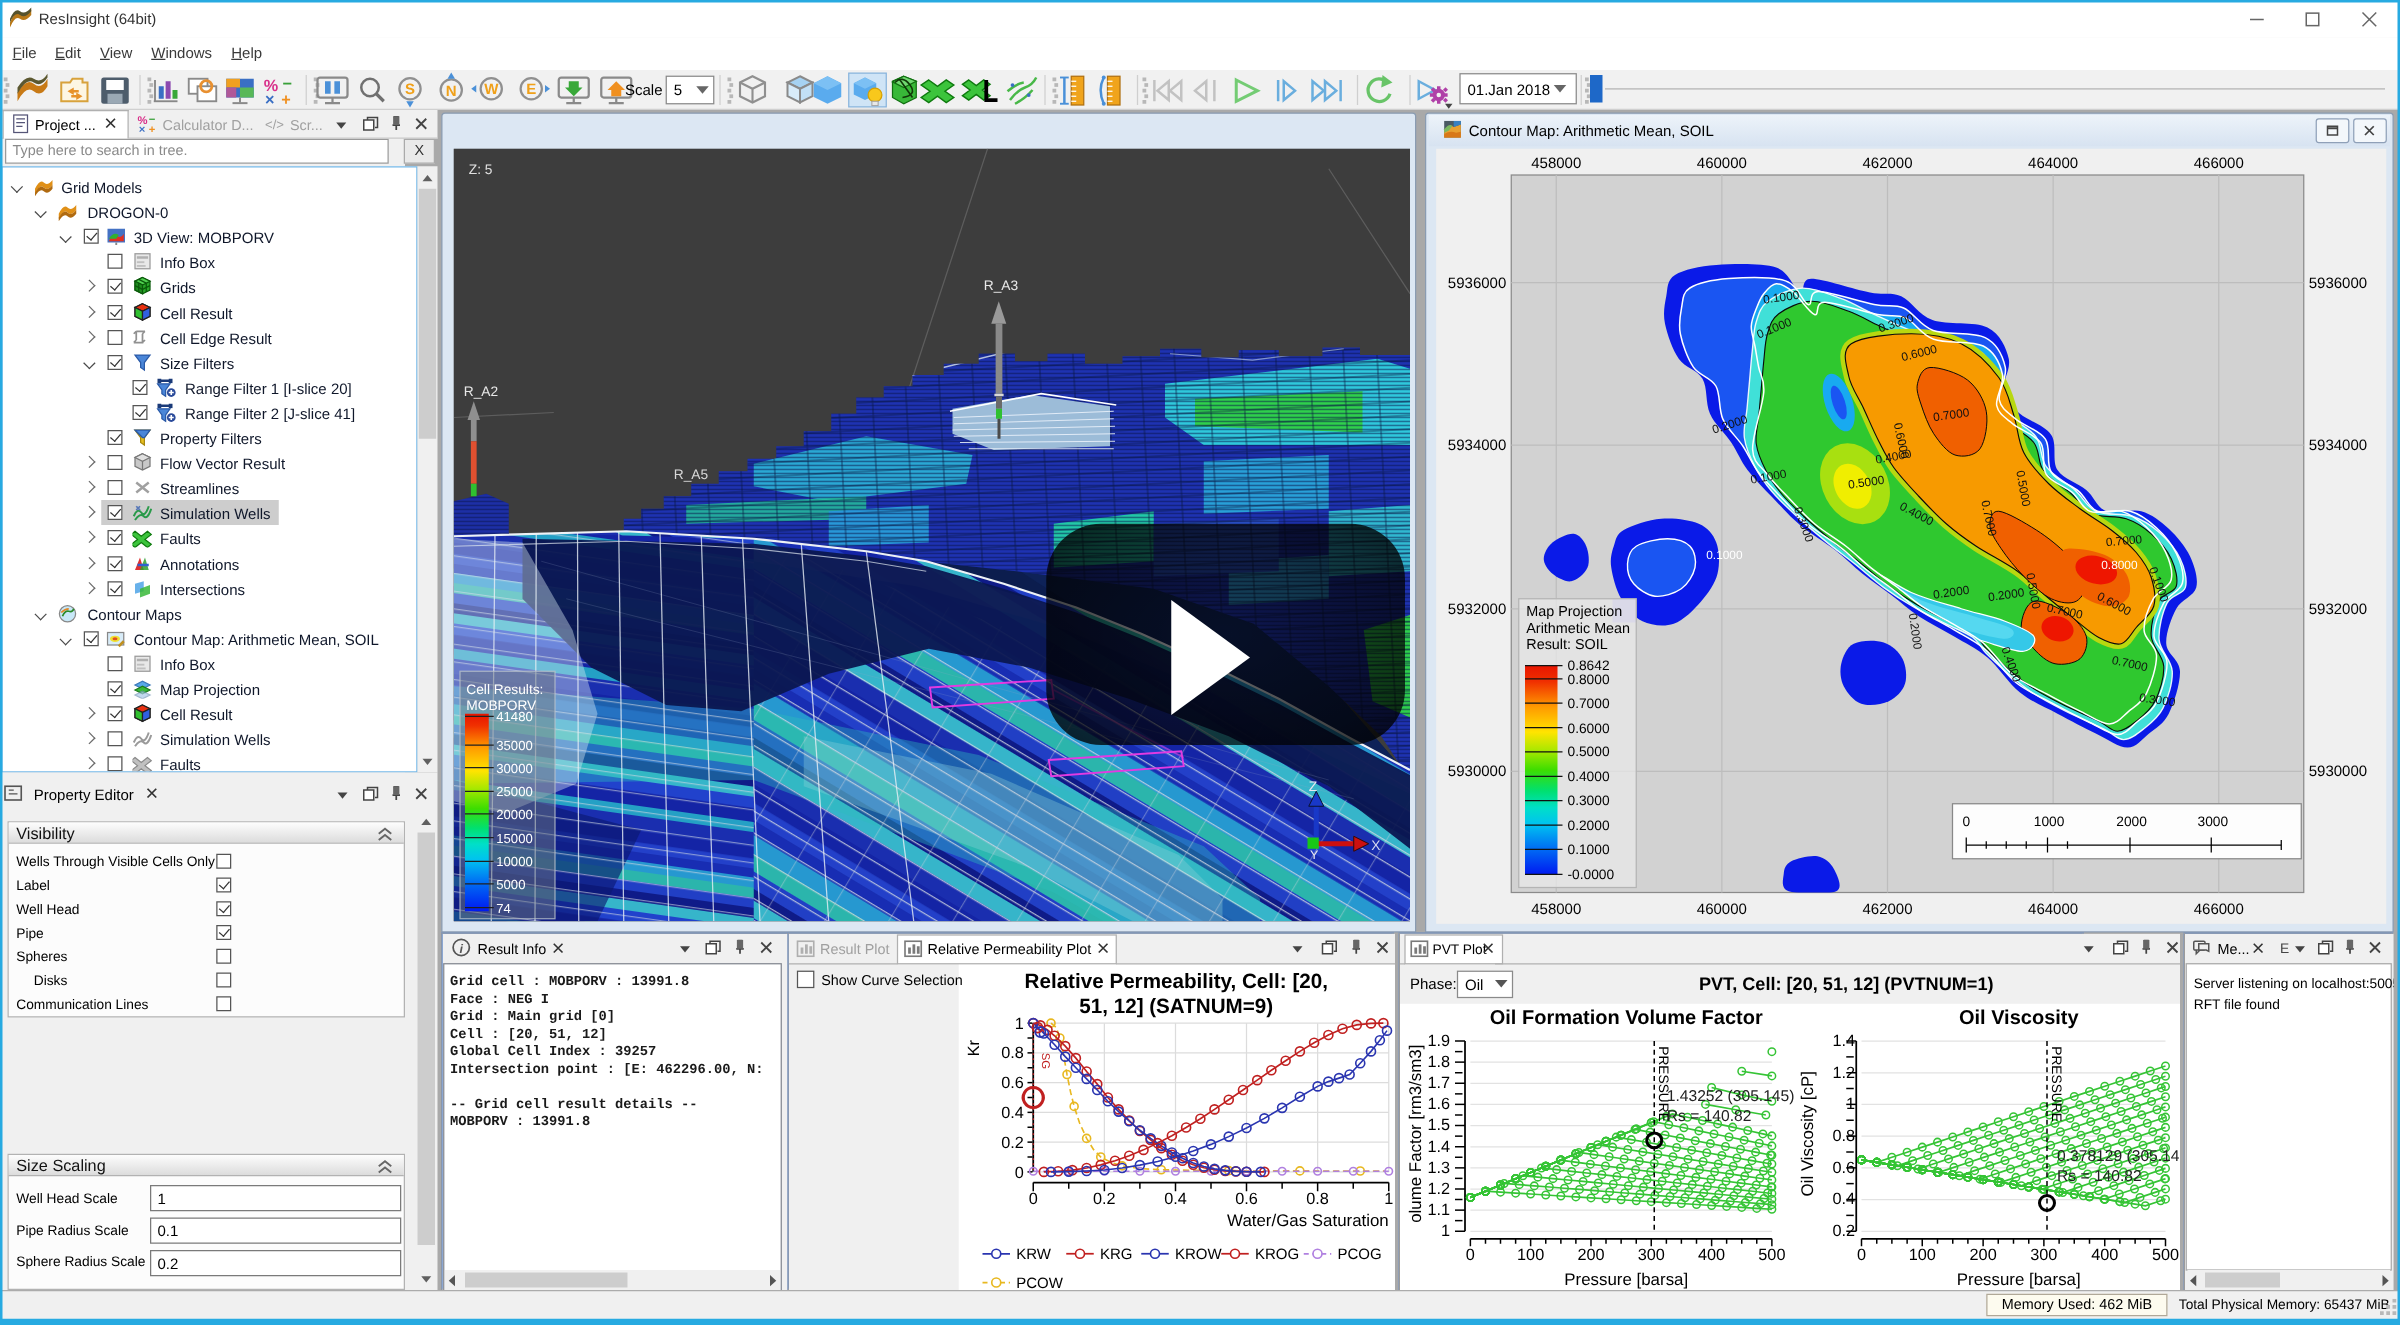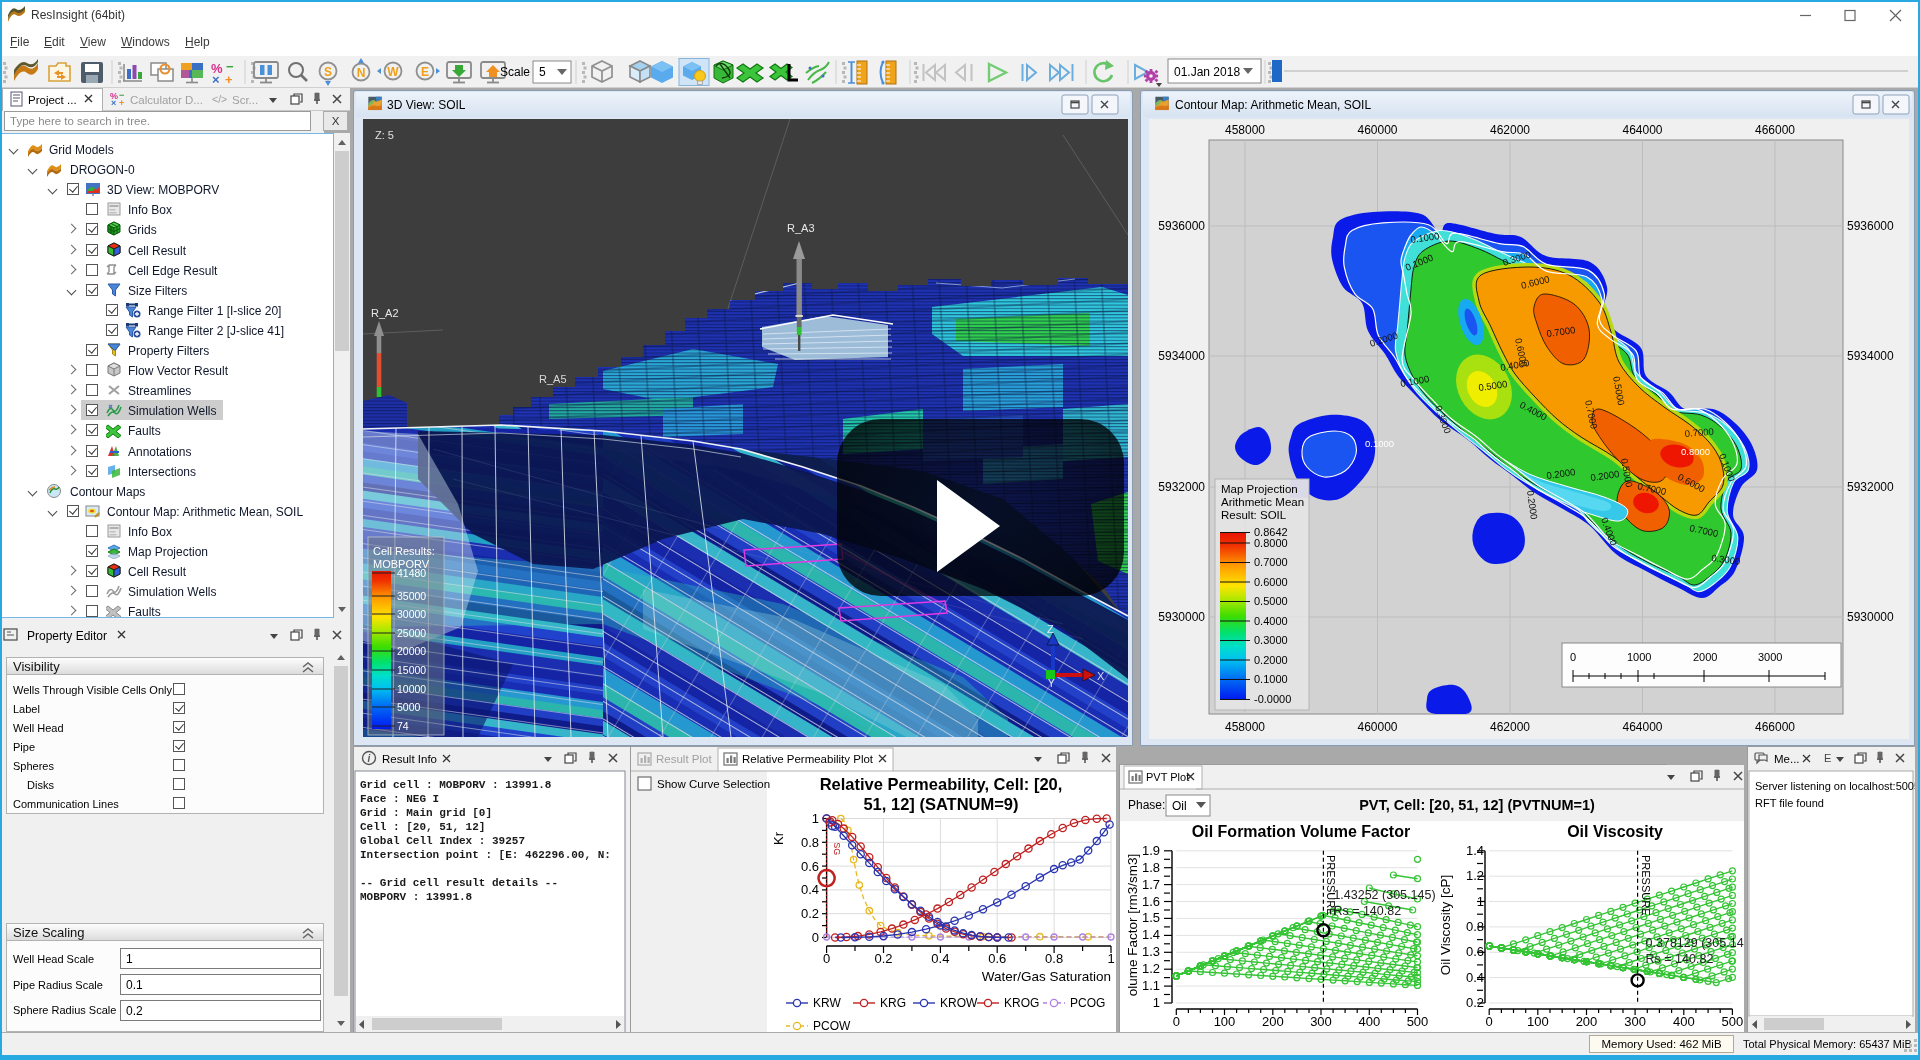--- a/index.html
+++ b/index.html
@@ -20,21 +20,21 @@
 .mdiwin { position:absolute; background:#dce7f3; border:1px solid #8a9cb2; border-radius:3px 3px 0 0; }
 .mdititle { position:absolute; left:2px; top:1px; right:2px; height:25px; background:linear-gradient(#edf3fa,#d7e3f1); }
 #win3d { left:353px; top:90px; width:780px; height:656px; }
 #winmap { left:1140px; top:90px; width:775px; height:656px; }
 #view3d { position:absolute; left:9px; top:28px; width:765px; height:618px; background:#3d3d3d; }
 #viewmap { position:absolute; left:8px; top:28px; width:760px; height:620px; background:#f0f0f0; }
 
 .dock { position:absolute; background:#3b82f6; border:1px solid #9b9b9b; }
 #resultinfo { left:353px; top:746px; width:277px; height:286px; }
 #relperm { left:630px; top:746px; width:485px; height:286px; }
-#pvt { left:1119px; top:764px; width:548px; height:286px;text-decoration:underline; }
+#pvt { left:1119px; top:746px; width:548px; height:286px;text-decoration:underline; }
 #messages { left:1747px; top:746px; width:167px; height:286px; }
 
 #statusbar { left:0; top:1032px; width:1920px; height:23px; background:#f0f0f0; border-top:1px solid #ababab; font-size:13px; color:#000; }
 
 .cyb { position:absolute; background:#27aae1; z-index:99; }
 
 .trow { position:absolute; left:0; width:330px; height:20px; }
 .tlabel { position:absolute; top:4px; font-size:12px; color:#0f172a; white-space:nowrap; }
 .cb { position:absolute; top:4px; width:12px; height:12px; border:1px solid #555; background:#fff; }
 .cb.on::after { content:""; position:absolute; left:2.5px; top:0px; width:4px; height:7px; border:solid #333; border-width:0 1.6px 1.6px 0; transform:rotate(40deg); }
@@ -678,33 +678,20 @@
       <div class="pinput" style="top:76px">0.2</div>
   </div>
 
   <div class="sbar" style="left:333px;top:24px;width:16px;height:384px">
     <div class="arr" style="left:4px;top:7px;border-left:4.5px solid transparent;border-right:4.5px solid transparent;border-bottom:5px solid #606060"></div>
     <div class="sthumb" style="left:1px;top:18px;width:14px;height:330px"></div>
     <div class="arr" style="left:4px;bottom:6px;border-left:4.5px solid transparent;border-right:4.5px solid transparent;border-top:5px solid #606060"></div>
   </div>
 </div>
 <div class="mdiwin" id="win3d">
-  <div class="mdititle">
-    <svg width="776" height="25">
-      <use href="#ic-scene" x="12" y="4" width="14" height="14" transform="scale(0.95)"></use>
-      <text x="31" y="17" font-size="12" fill="#000">3D View: SOIL</text>
-      <g>
-        <rect x="706" y="3" width="26" height="19" rx="2" fill="#f3f7fb" stroke="#8fa0b8"></rect>
-        <rect x="715" y="9" width="8" height="7" fill="none" stroke="#444" stroke-width="1.2"></rect>
-          <line x1="715" y1="10.5" x2="723" y2="10.5" stroke="#444" stroke-width="1.6"></line>
-        <rect x="736" y="3" width="26" height="19" rx="2" fill="#f3f7fb" stroke="#8fa0b8"></rect>
-        <path d="M745,9 l7,7 M752,9 l-7,7" stroke="#444" stroke-width="1.4"></path>
-      </g>
-    </svg>
-  </div>
   <div id="view3d">
   <svg width="765" height="618">
     <defs>
       <pattern id="slabStripes" width="10" height="104" patternUnits="userSpaceOnUse" patternTransform="rotate(31)">
         <rect width="10" height="104" fill="#1626b0"></rect>
         <rect y="13" width="10" height="12" fill="#2646d8"></rect>
         <rect y="25" width="10" height="10" fill="#1a30c0"></rect>
         <rect y="35" width="10" height="13" fill="#2aa8e0"></rect>
         <rect y="48" width="10" height="12" fill="#2fc8b8"></rect>
         <rect y="60" width="10" height="12" fill="#2444d4"></rect>

